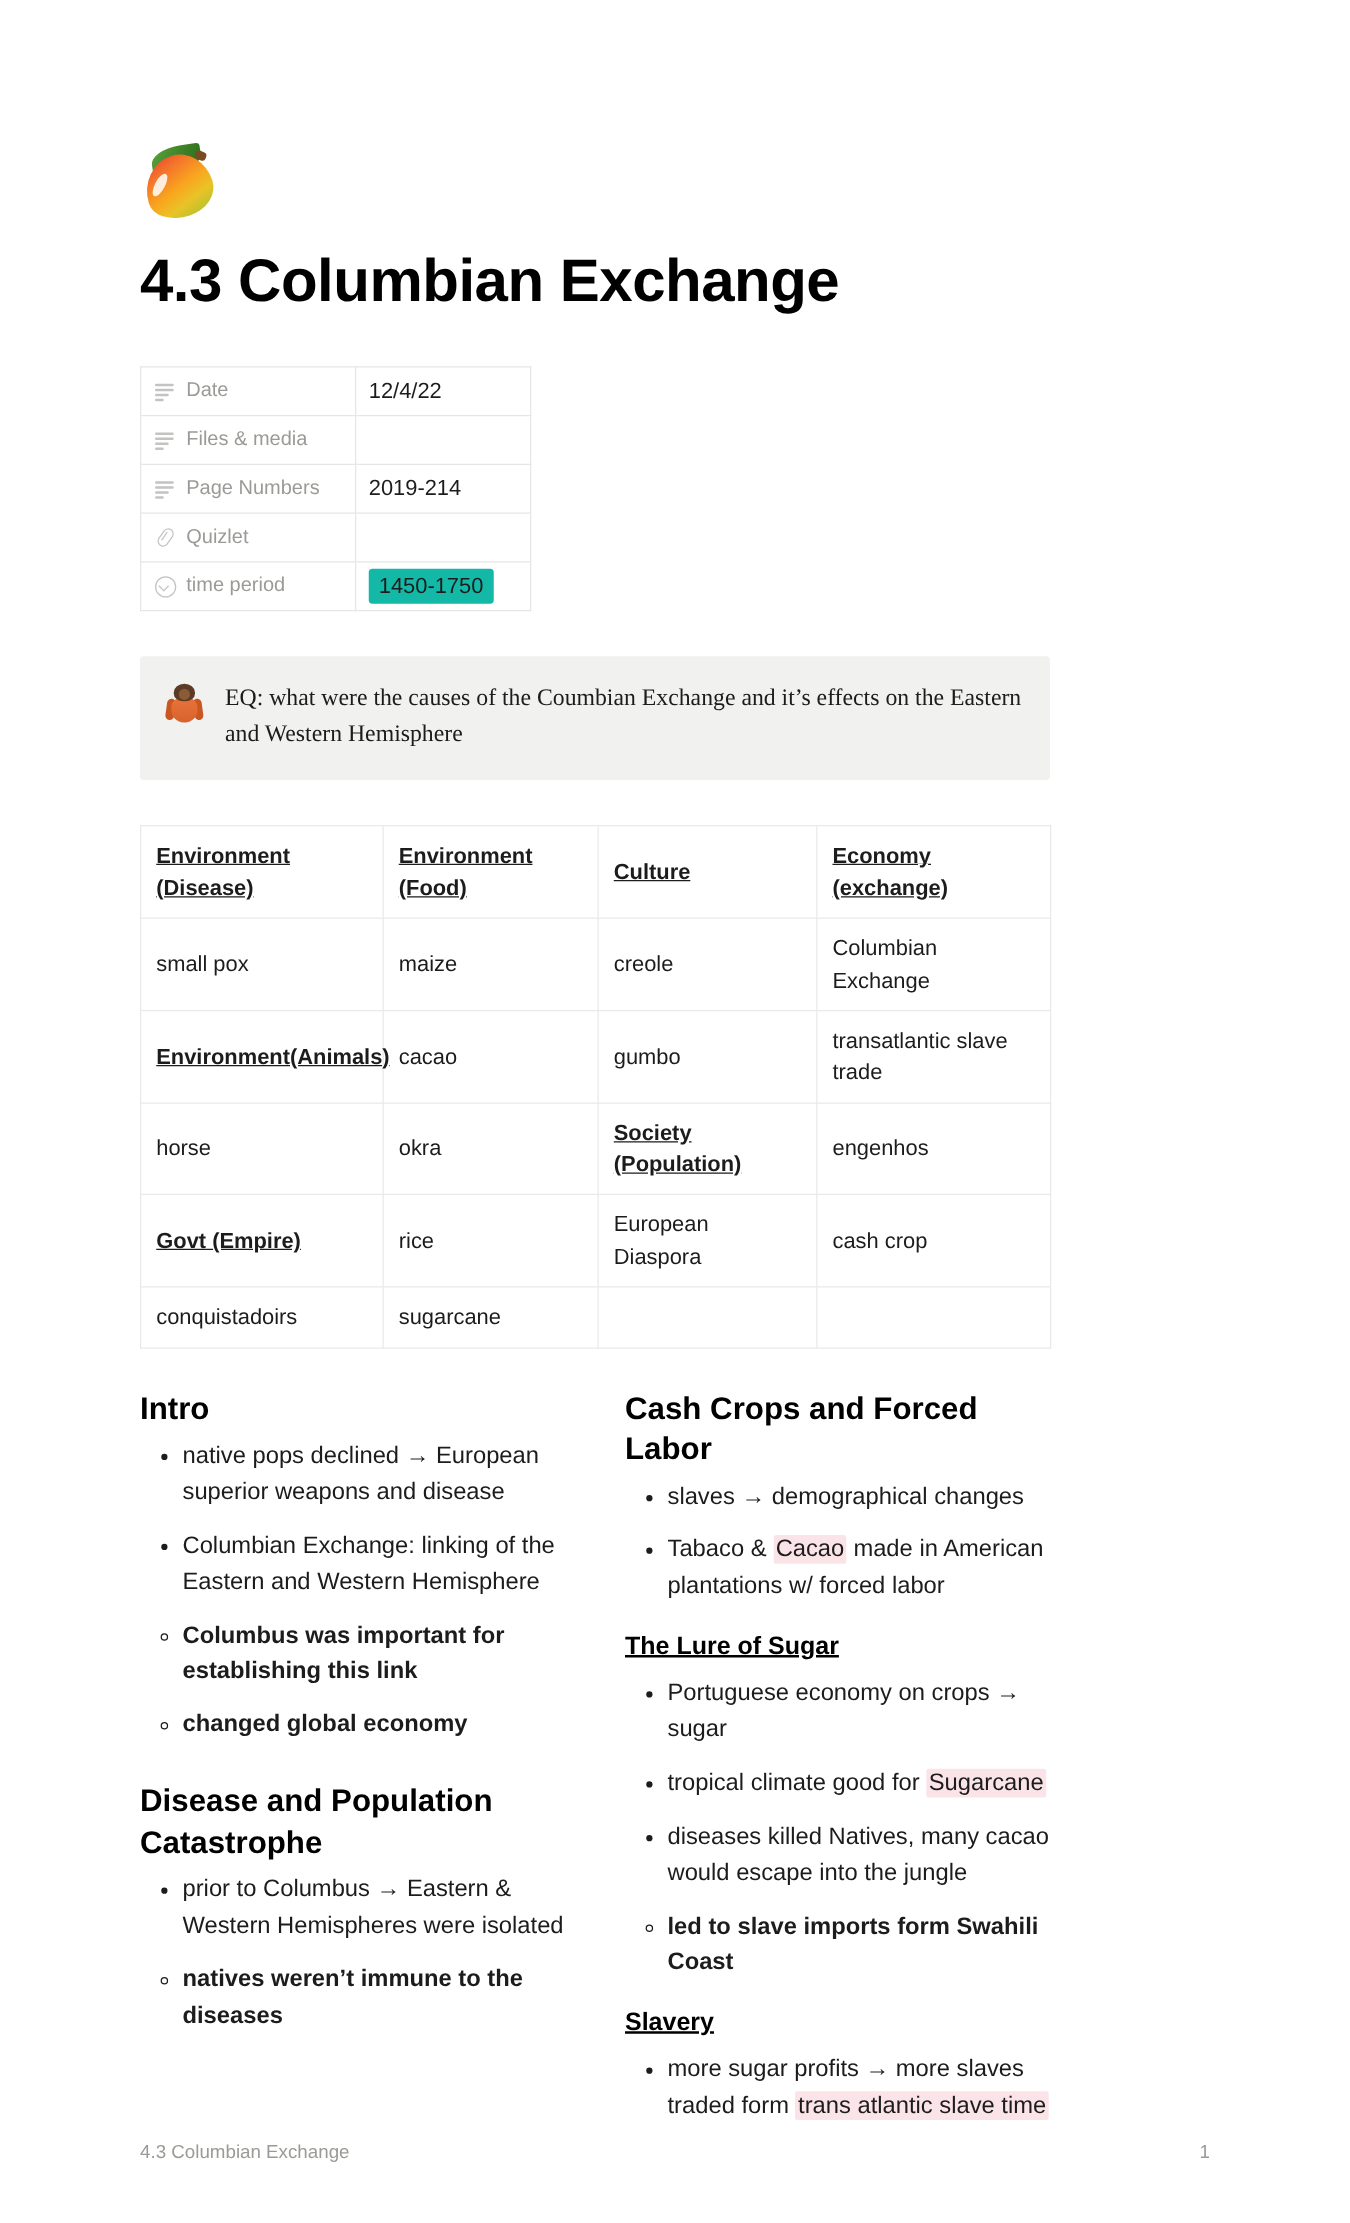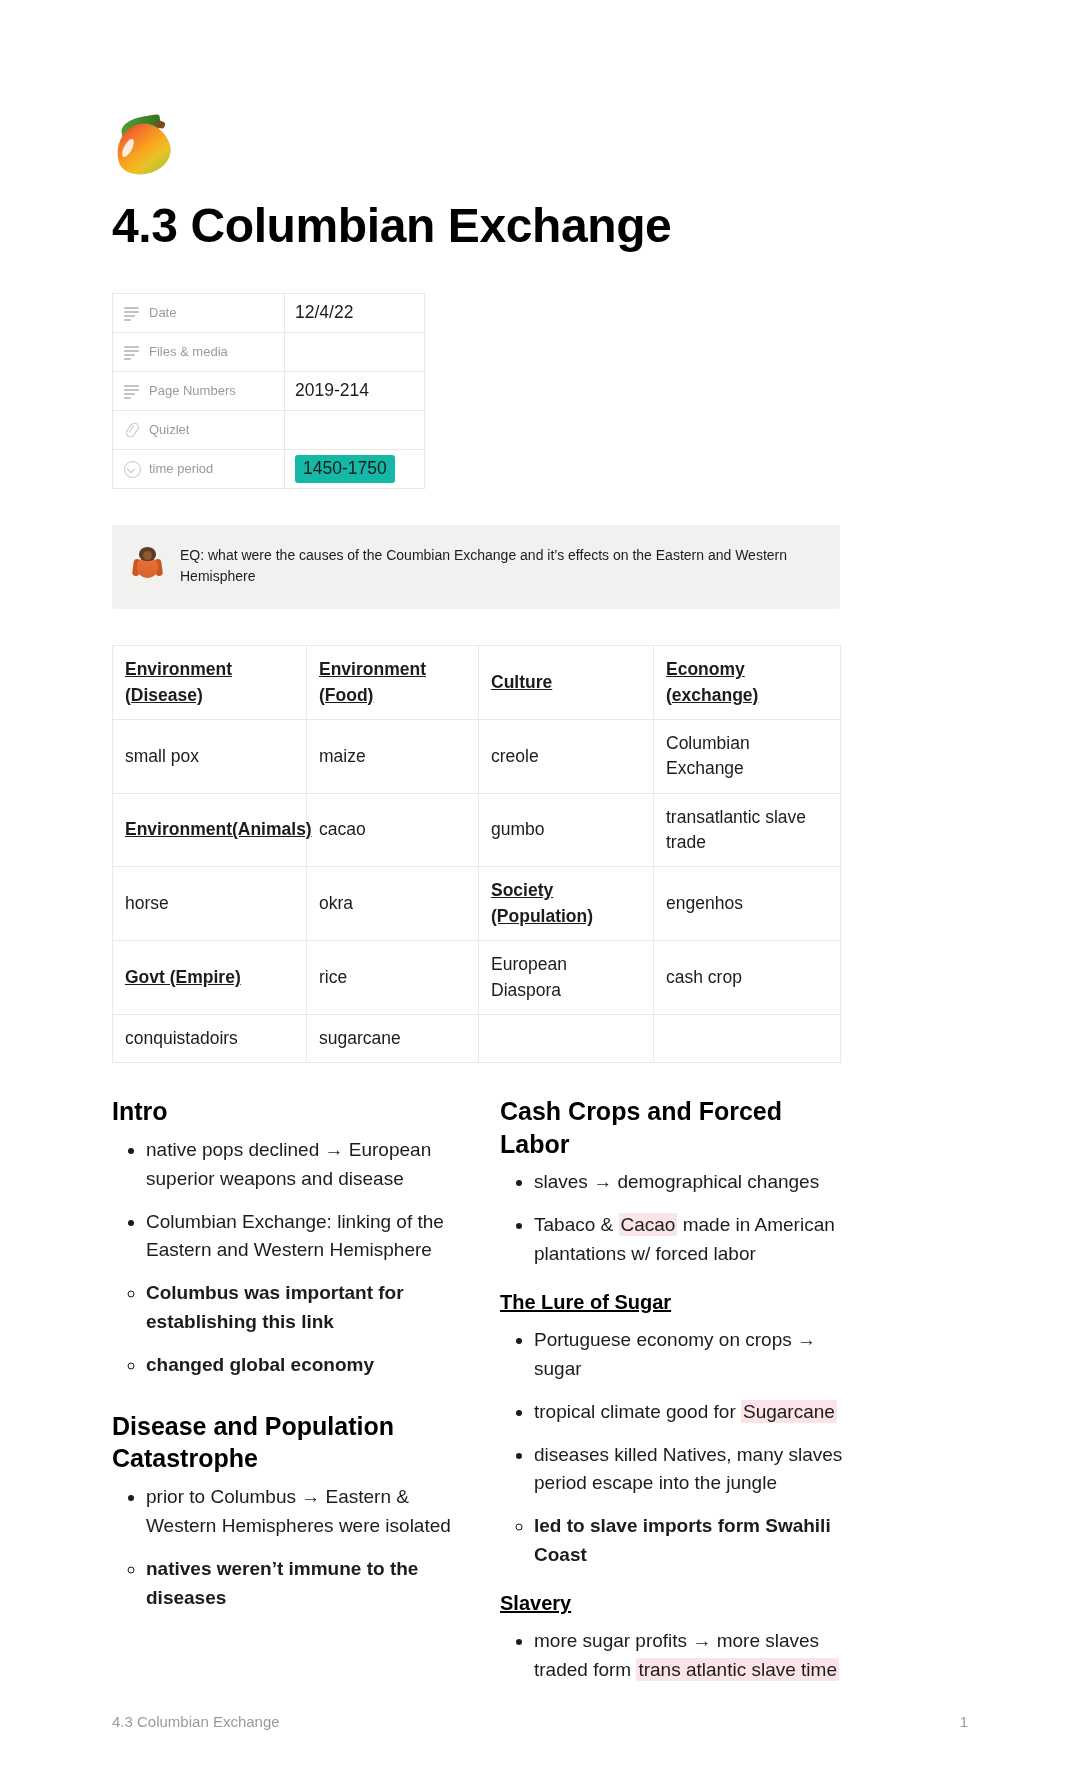--- a/index.html
+++ b/index.html
@@ -100,21 +100,21 @@
     margin-top: 38px;
     border-collapse: collapse;
     table-layout: fixed;
     width: 312px;
   }
   .props td {
     border: 1px solid #e6e6e4;
     height: 39px;
     padding: 0 10px;
     vertical-align: middle;
-    font-size: 13px;
+    font-size: 16px;
   }
   .props td.k {
     width: 172px;
     color: #9b9a97;
   }
   .props td.v {
     width: 140px;
     color: #1c1c1c;
     font-size: 17.5px;
   }
@@ -220,23 +220,24 @@
     transform: rotate(8deg);
   }
   .orangutan .armR {
     position: absolute; left: 21px; top: 12px;
     width: 7px; height: 17px;
     border-radius: 4px;
     background: #c9571f;
     transform: rotate(-8deg);
   }
   .callout-text {
-    font-size: 14px;
+    font-size: 19px;
     line-height: 1.52;
     color: #1c1c1c;
+    font-family: Liberation Serif, serif;
   }
 
   
   table.grid {
     margin-top: 36px;
     border-collapse: collapse;
     table-layout: fixed;
     width: 728px;
     font-size: 17.5px;
   }
@@ -504,21 +505,21 @@
         <h2>Cash Crops and Forced Labor</h2>
         <ul class="l1">
           <li>slaves → demographical changes</li>
           <li><span>Tabaco &amp; </span><span class="hl">Cacao</span><span> made in American plantations w/ forced labor</span></li>
         </ul>
 
         <h3>The Lure of Sugar</h3>
         <ul class="l1">
           <li>Portuguese economy on crops → sugar</li>
           <li><span>tropical climate good for </span><span class="hl">Sugarcane</span></li>
-          <li>diseases killed Natives, many slaves period escape into the jungle</li>
+          <li>diseases killed Natives, many cacao would escape into the jungle</li>
           <li class="nomark">
             <ul class="l2">
               <li>led to slave imports form Swahili Coast</li>
             </ul>
           </li>
         </ul>
 
         <h3>Slavery</h3>
         <ul class="l1">
           <li><span>more sugar profits → more slaves traded form </span><span class="hl">trans atlantic slave time</span></li>

